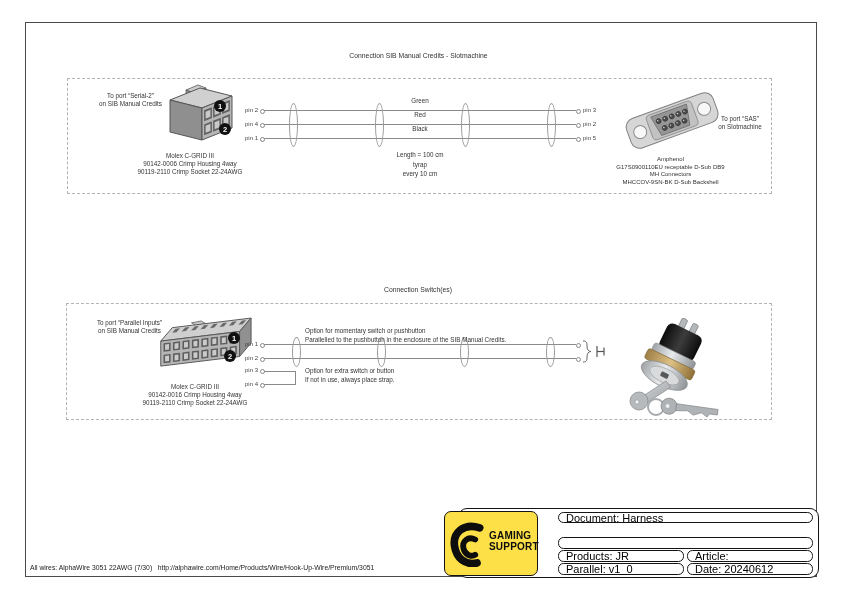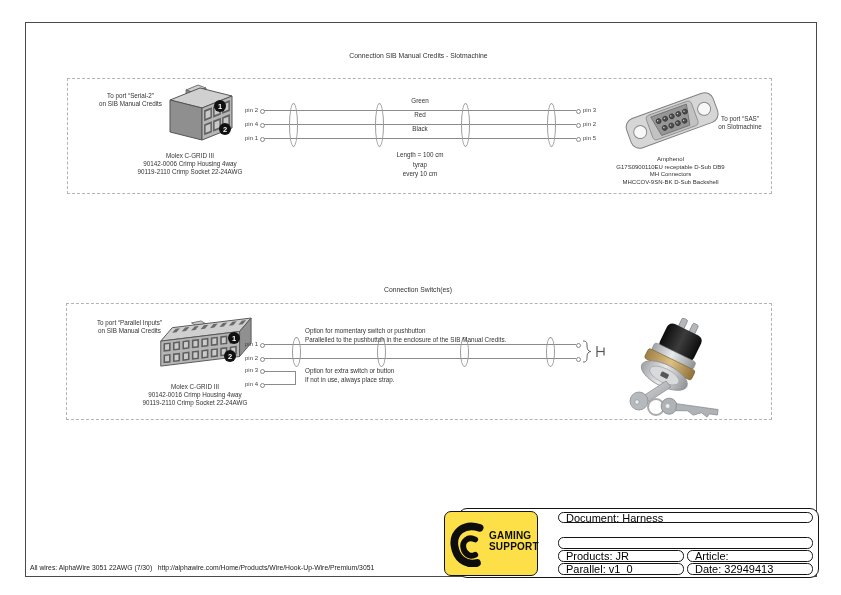--- a/index.html
+++ b/index.html
@@ -311,16 +311,16 @@
     <div class="logo-text">
       <div>GAMING</div>
       <div>SUPPORT</div>
     </div>
   </div>
   <div class="tb-cell" style="left:558px;top:511.8px;width:255px;height:11.6px;">Document: Harness</div>
   <div class="tb-cell" style="left:558px;top:537.4px;width:255px;height:11.6px;"></div>
   <div class="tb-cell" style="left:558px;top:550.2px;width:126px;height:11.6px;">Products: JR</div>
   <div class="tb-cell" style="left:687px;top:550.2px;width:126px;height:11.6px;">Article:</div>
   <div class="tb-cell" style="left:558px;top:563px;width:126px;height:11.6px;">Parallel: v1_0</div>
-  <div class="tb-cell" style="left:687px;top:563px;width:126px;height:11.6px;">Date: 32949413</div>
+  <div class="tb-cell" style="left:687px;top:563px;width:126px;height:11.6px;">Date: 20240612</div>
 
   <div class="abs footer">All wires: AlphaWire 3051 22AWG (7/30)   http://alphawire.com/Home/Products/Wire/Hook-Up-Wire/Premium/3051</div>
 </div>
 
 </body></html>

